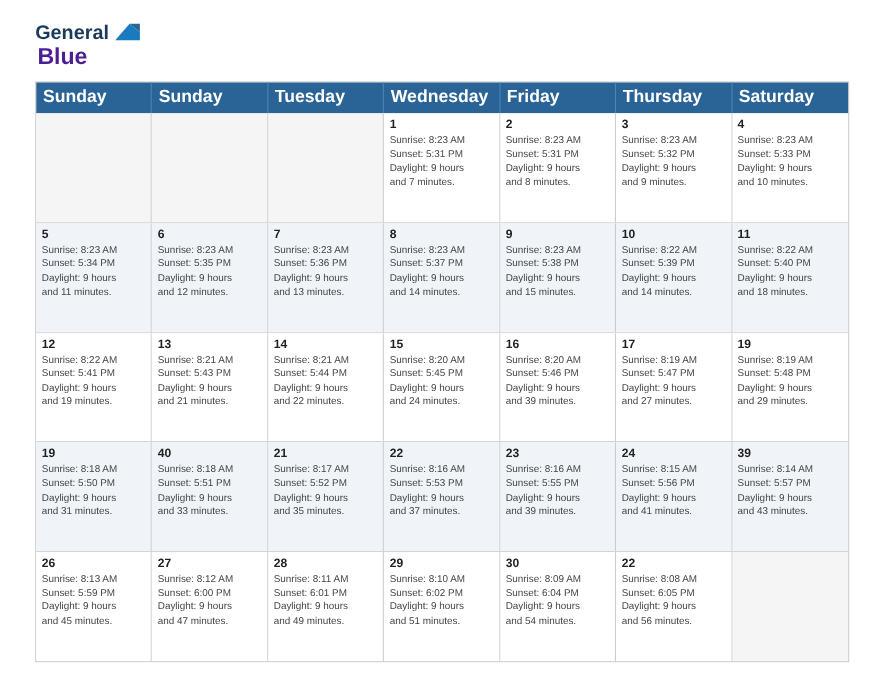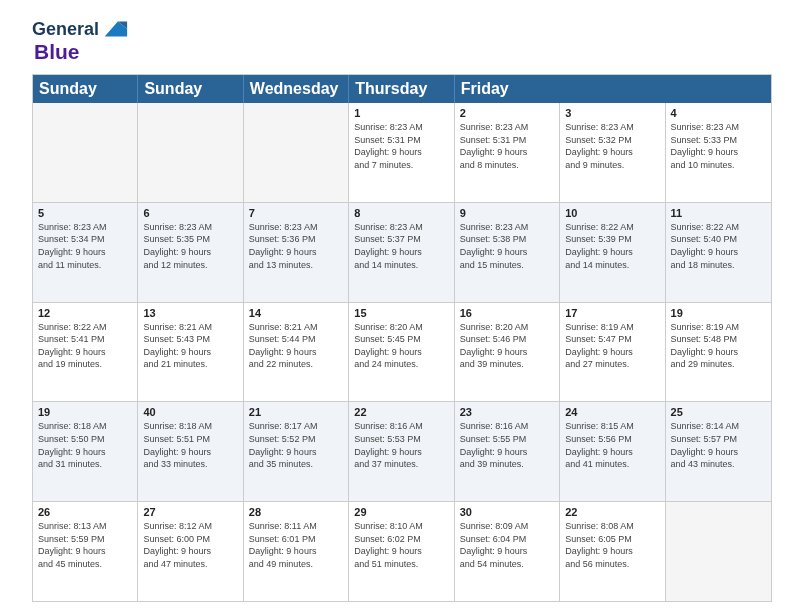--- a/index.html
+++ b/index.html
@@ -134,23 +134,25 @@
     <div class="title-block">
       <div class="calendar-title"></div>
       <div class="calendar-subtitle"></div>
     </div>
   </div>
 
   <div class="calendar">
     <div class="cal-header">
     <div class="cal-header-cell">Sunday</div>
         <div class="cal-header-cell">Sunday</div>
+        <div class="cal-header-cell">Tuesday</div>
         <div class="cal-header-cell">Wednesday</div>
+        <div class="cal-header-cell">Friday</div>
         <div class="cal-header-cell">Thursday</div>
-        <div class="cal-header-cell">Friday</div>
+        <div class="cal-header-cell">Saturday</div>
       </div>
     <div class="cal-body">
     <div class="cal-row">
           <div class="cal-cell empty"></div>
           <div class="cal-cell empty"></div>
           <div class="cal-cell empty"></div>
           <div class="cal-cell">
             <div class="day-number">1</div>
             <div class="cell-text">Sunrise: 8:23 AM</div>
             <div class="cell-text">Sunset: 5:31 PM</div>
@@ -318,21 +320,21 @@
             <div class="cell-text">and 39 minutes.</div>
           </div>
           <div class="cal-cell">
             <div class="day-number">24</div>
             <div class="cell-text">Sunrise: 8:15 AM</div>
             <div class="cell-text">Sunset: 5:56 PM</div>
             <div class="cell-text">Daylight: 9 hours</div>
             <div class="cell-text">and 41 minutes.</div>
           </div>
           <div class="cal-cell">
-            <div class="day-number">25</div>
+            <div class="day-number">39</div>
             <div class="cell-text">Sunrise: 8:14 AM</div>
             <div class="cell-text">Sunset: 5:57 PM</div>
             <div class="cell-text">Daylight: 9 hours</div>
             <div class="cell-text">and 43 minutes.</div>
           </div>
         </div>
         <div class="cal-row">
           <div class="cal-cell">
             <div class="day-number">26</div>
             <div class="cell-text">Sunrise: 8:13 AM</div>

